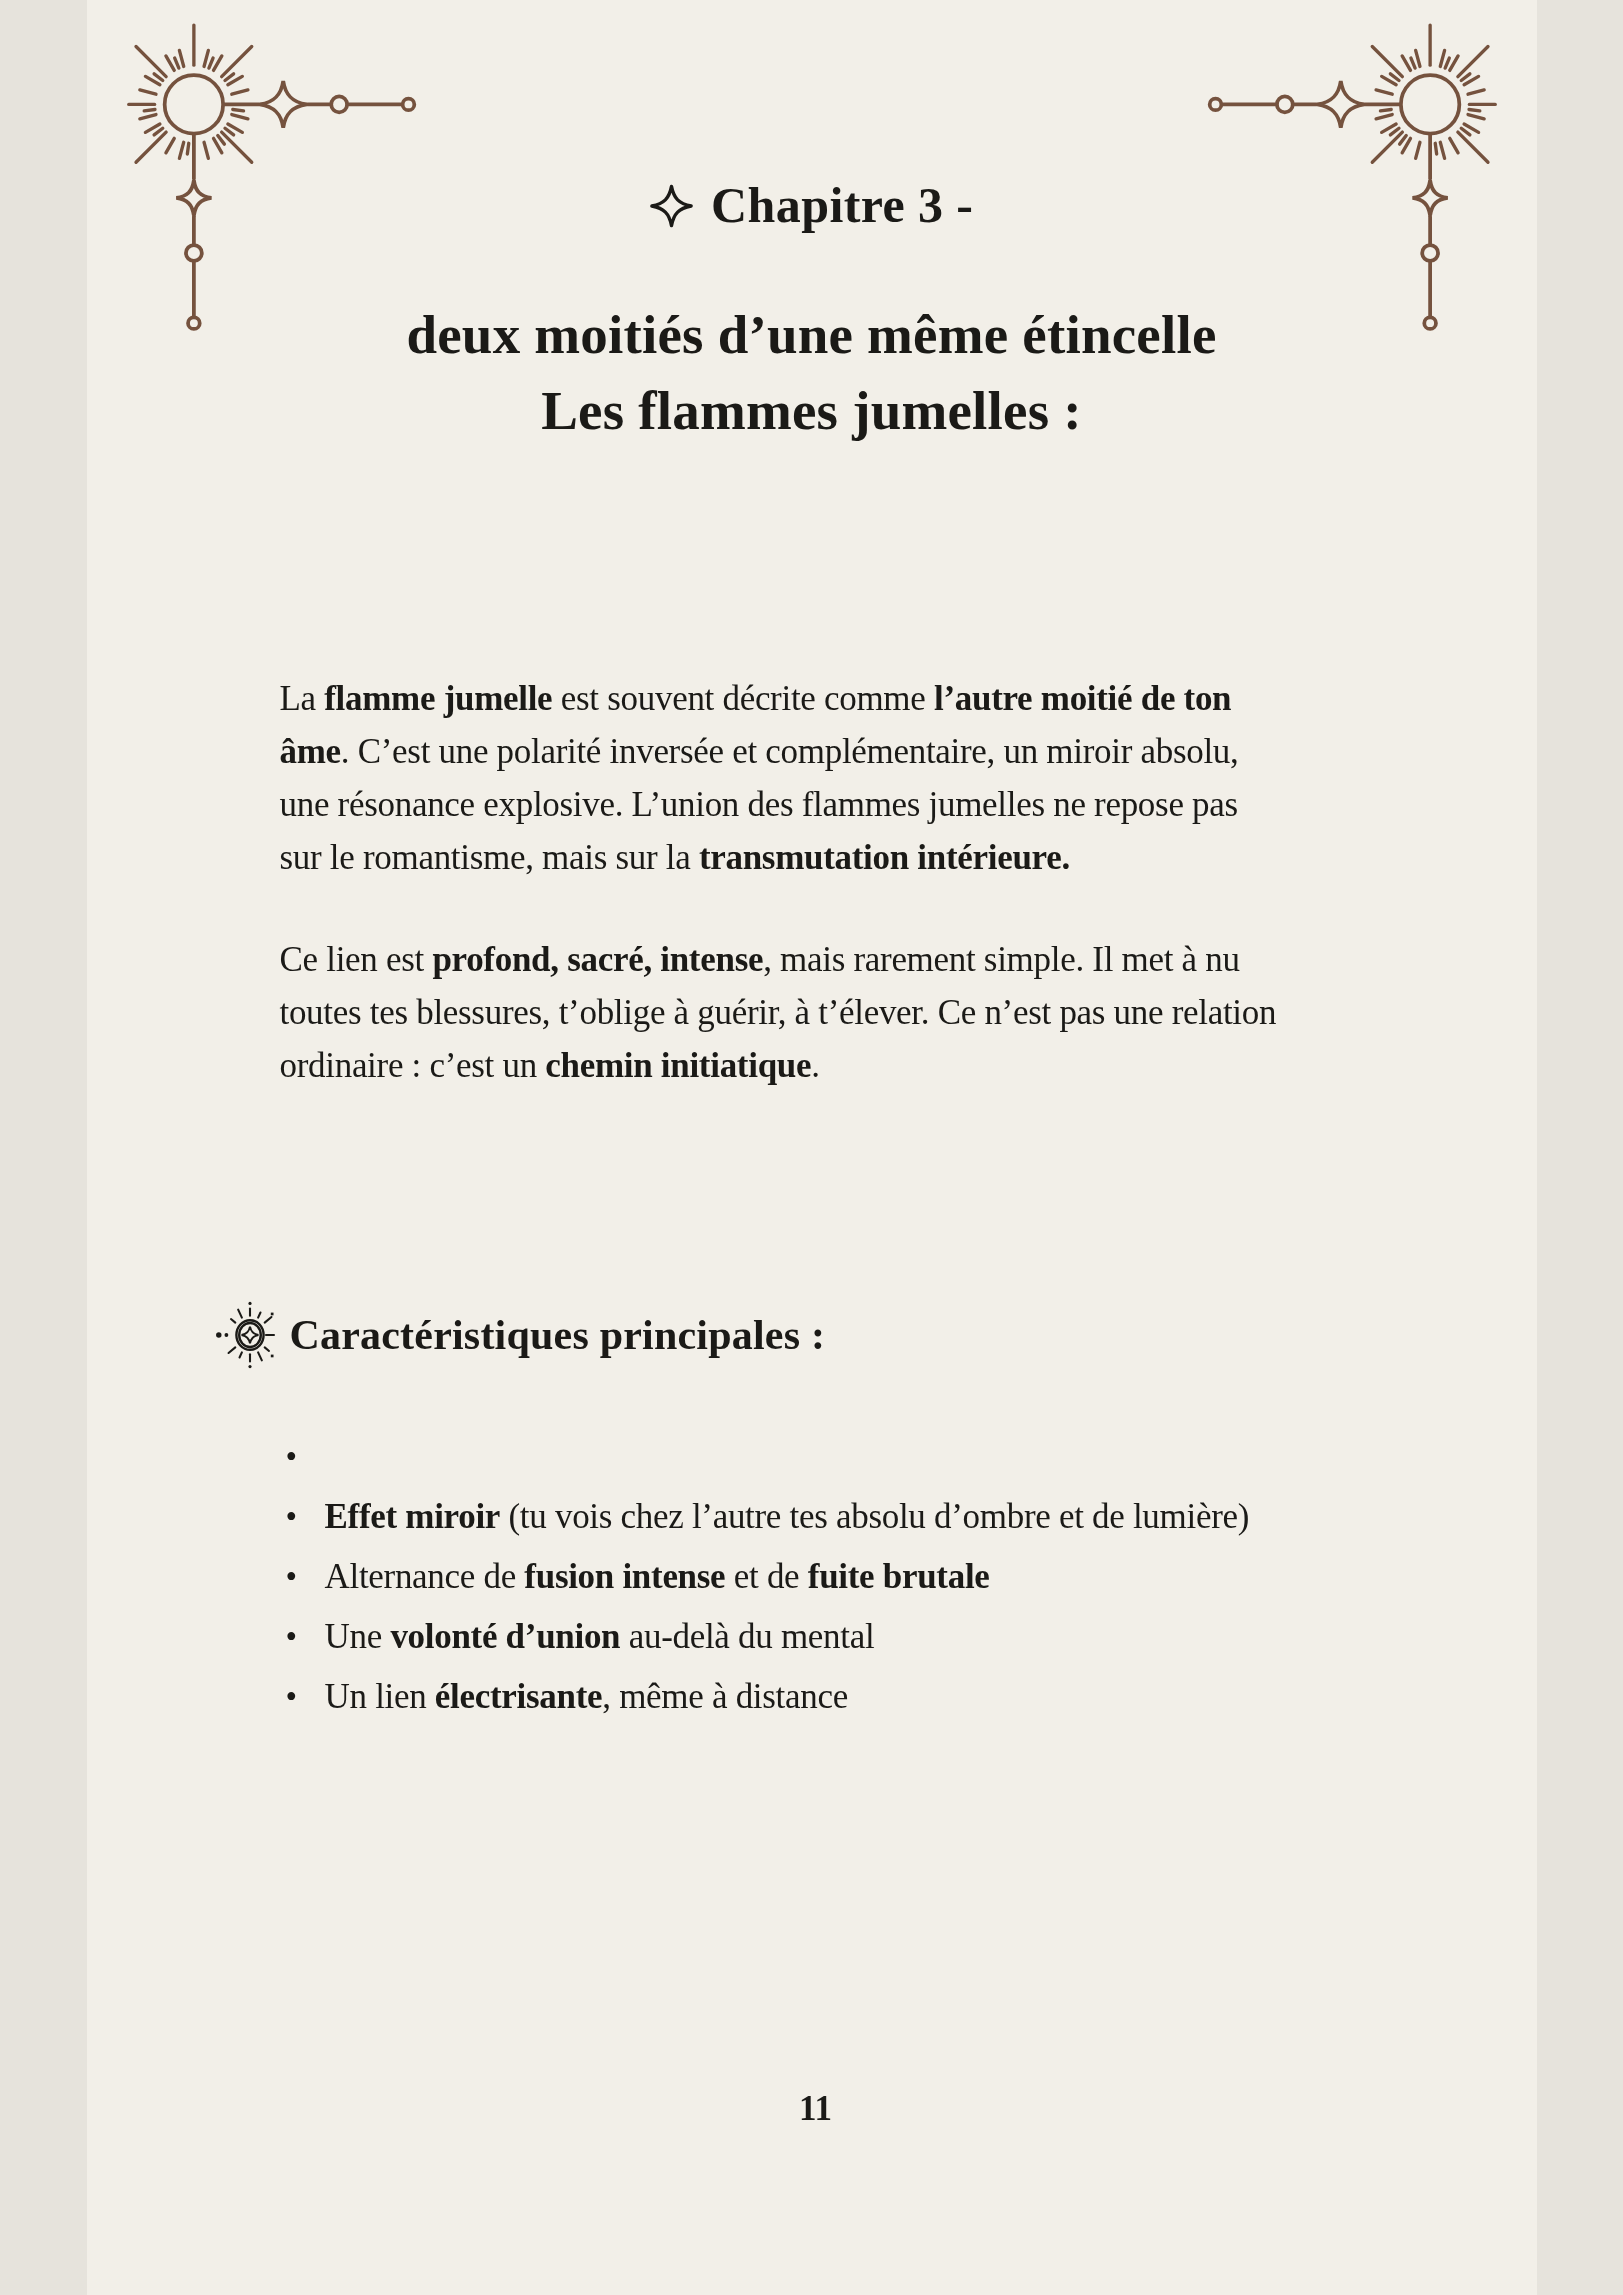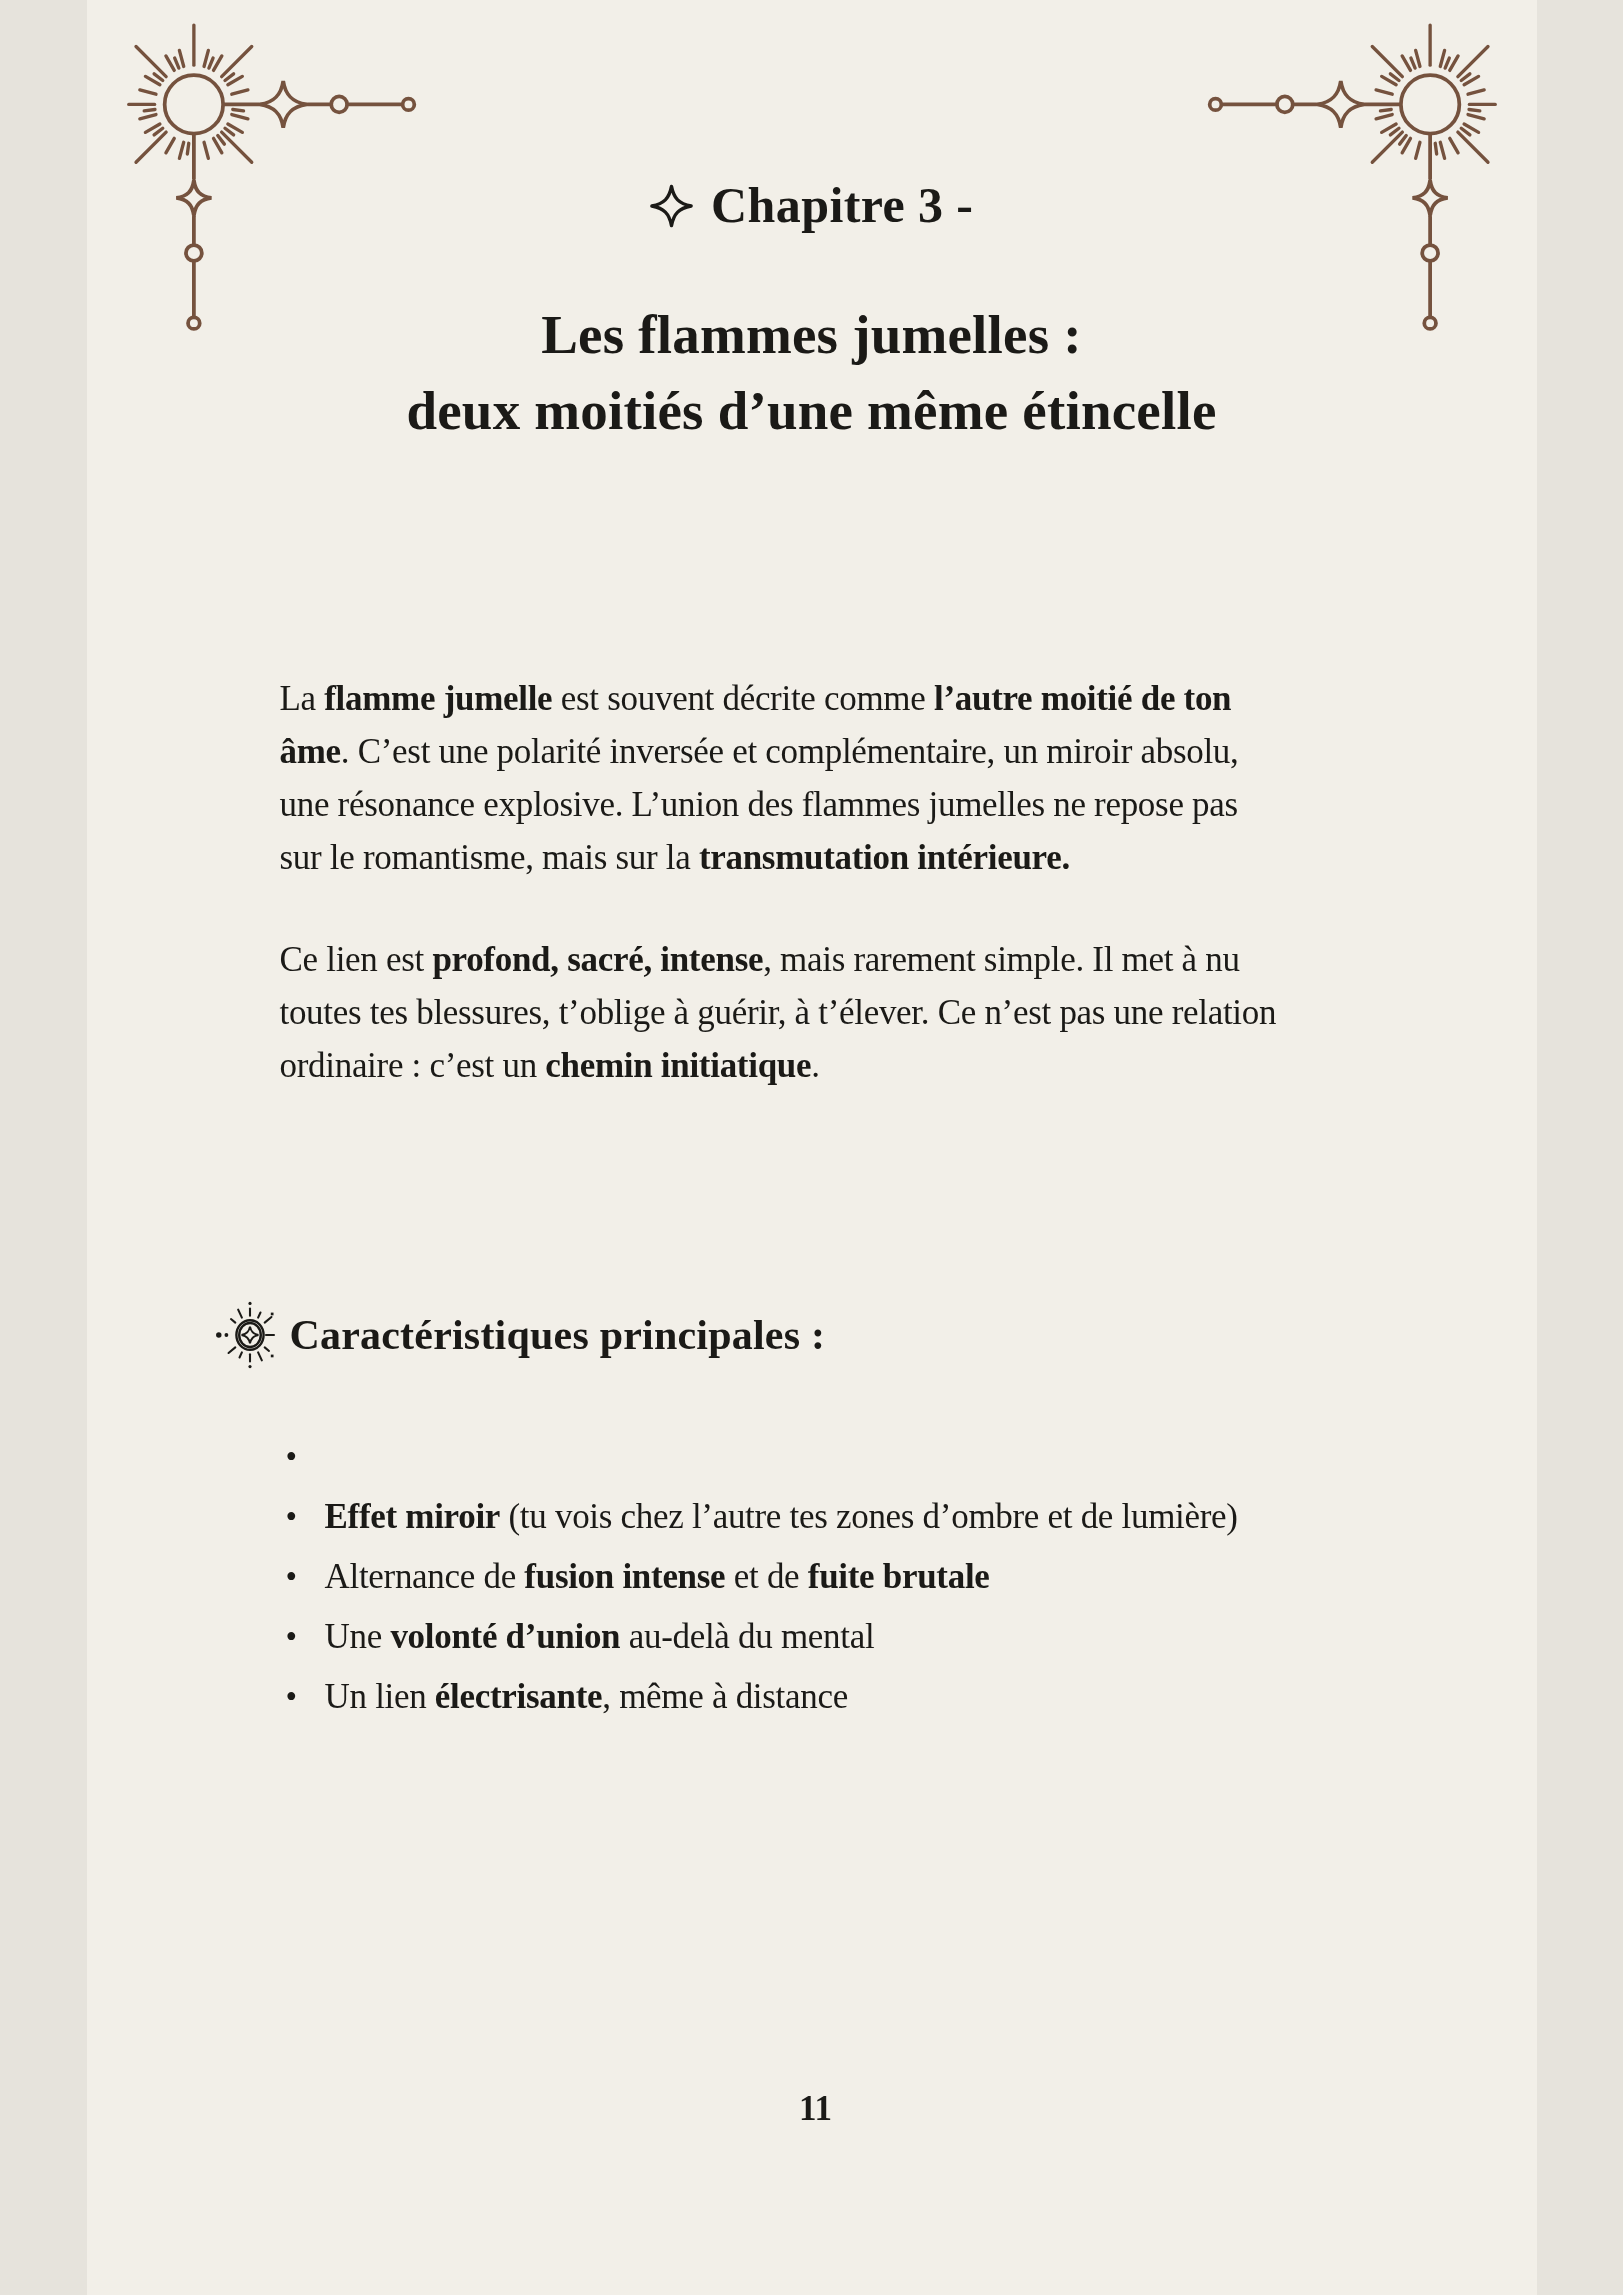--- a/index.html
+++ b/index.html
@@ -125,22 +125,22 @@
     <use href="#corner-orn"></use>
   </svg>
 
   <div class="chapter">
     <svg class="sparkle" viewBox="0 0 46 46">
       <path d="M23,2 C25.5,15 31,20.5 44,23 C31,25.5 25.5,31 23,44 C20.5,31 15,25.5 2,23 C15,20.5 20.5,15 23,2 Z" fill="none" stroke="var(--ink)" stroke-width="3.6" stroke-linejoin="round"></path>
     </svg><span>Chapitre 3 -</span>
   </div>
 
   <div class="title">
+    <div>deux moitiés d’une même étincelle</div>
     <div>Les flammes jumelles :</div>
-    <div>deux moitiés d’une même étincelle</div>
   </div>
 
   <div class="para para-1">
     <div class="pline"><span>La </span><span class="b">flamme jumelle</span><span> est souvent décrite comme </span><span class="b">l’autre moitié de ton</span></div>
     <div class="pline"><span class="b">âme</span><span>. C’est une polarité inversée et complémentaire, un miroir absolu,</span></div>
     <div class="pline"><span>une résonance explosive. L’union des flammes jumelles ne repose pas</span></div>
     <div class="pline"><span>sur le romantisme, mais sur la </span><span class="b">transmutation intérieure.</span></div>
   </div>
 
   <div class="para para-2">
@@ -180,21 +180,21 @@
     </svg>
     <span class="section-heading">Caractéristiques principales :</span>
   </div>
 
   <div class="bullets">
     <div class="bullet-item">
       <span class="bullet-dot">•</span>
     </div>
     <div class="bullet-item">
       <span class="bullet-dot">•</span>
-      <span class="bullet-text"><span class="b">Effet miroir</span><span> (tu vois chez l’autre tes zones d’ombre et de lumière)</span></span>
+      <span class="bullet-text"><span class="b">Effet miroir</span><span> (tu vois chez l’autre tes absolu d’ombre et de lumière)</span></span>
     </div>
     <div class="bullet-item">
       <span class="bullet-dot">•</span>
       <span class="bullet-text"><span>Alternance de </span><span class="b">fusion intense</span><span> et de </span><span class="b">fuite brutale</span></span>
     </div>
     <div class="bullet-item">
       <span class="bullet-dot">•</span>
       <span class="bullet-text"><span>Une </span><span class="b">volonté d’union</span><span> au-delà du mental</span></span>
     </div>
     <div class="bullet-item">

